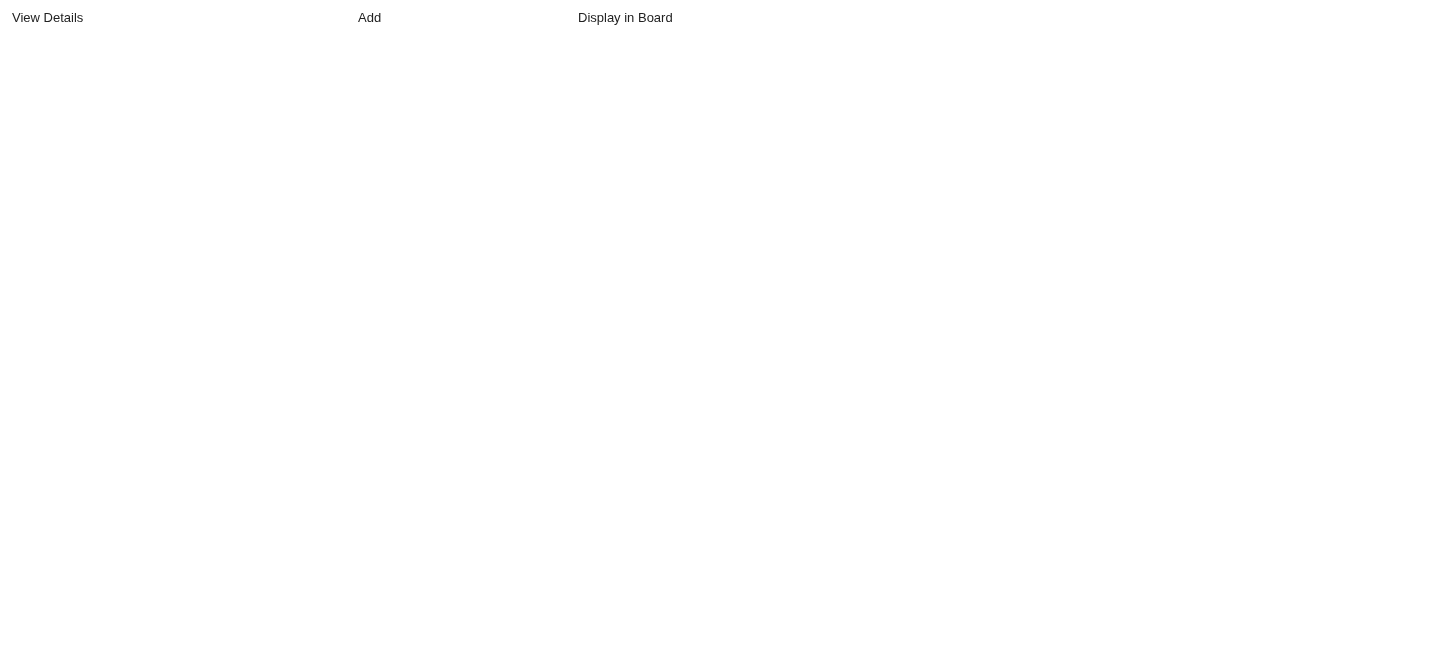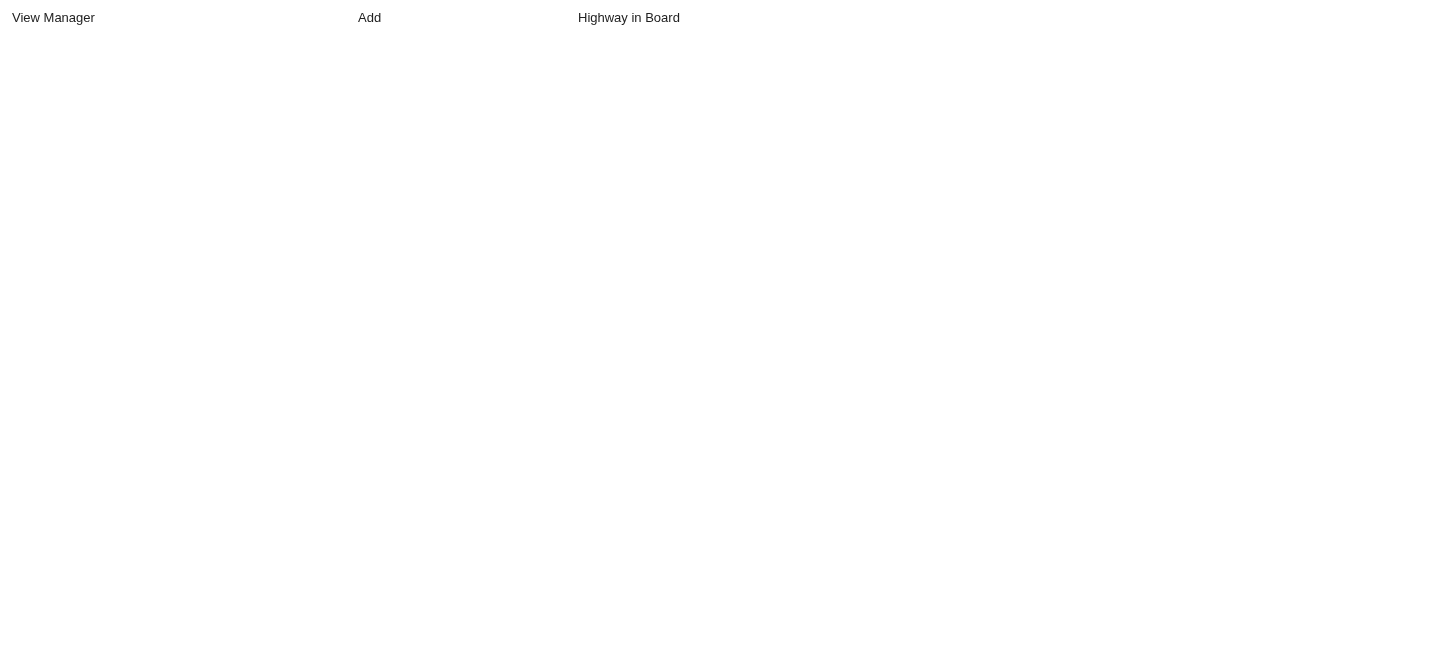--- a/index.html
+++ b/index.html
@@ -234,29 +234,29 @@
     width:46px;height:22px;border:1px solid #c8c8c8;
     display:flex;align-items:center;padding:0 4px;position:relative;cursor:pointer;
   }
   .ps-select::after { content:"▾"; position:absolute; right:4px; font-size:10px; color:#666;}
 </style>
 </head>
 <body>
 
 <div class="canvas">
 
-  <div class="callout-label" style="left:12px; top:10px;">View Manager</div>
+  <div class="callout-label" style="left:12px; top:10px;">View Details</div>
   <div class="callout-bubble" style="left:34px; top:36px;">2</div>
   <div class="callout-line" style="left:47px; top:64px; height:94px;"></div>
 
   <div class="callout-label" style="left:358px; top:10px;">Add</div>
   <div class="callout-bubble" style="left:360px; top:36px;">1</div>
   <div class="callout-line" style="left:373px; top:64px; height:58px;"></div>
 
-  <div class="callout-label" style="left:578px; top:10px;">Highway in Board</div>
+  <div class="callout-label" style="left:578px; top:10px;">Display in Board</div>
   <div class="callout-bubble" style="left:594px; top:36px;">3</div>
   <div class="callout-line" style="left:607px; top:64px; height:133px;"></div>
 
   <div class="window">
 
     <div class="breadcrumb-bar">
       <div class="crumbs">
         <a href="#">(Portfolio)</a>
         <span>&gt;</span>
         <span>Asset Management</span>

